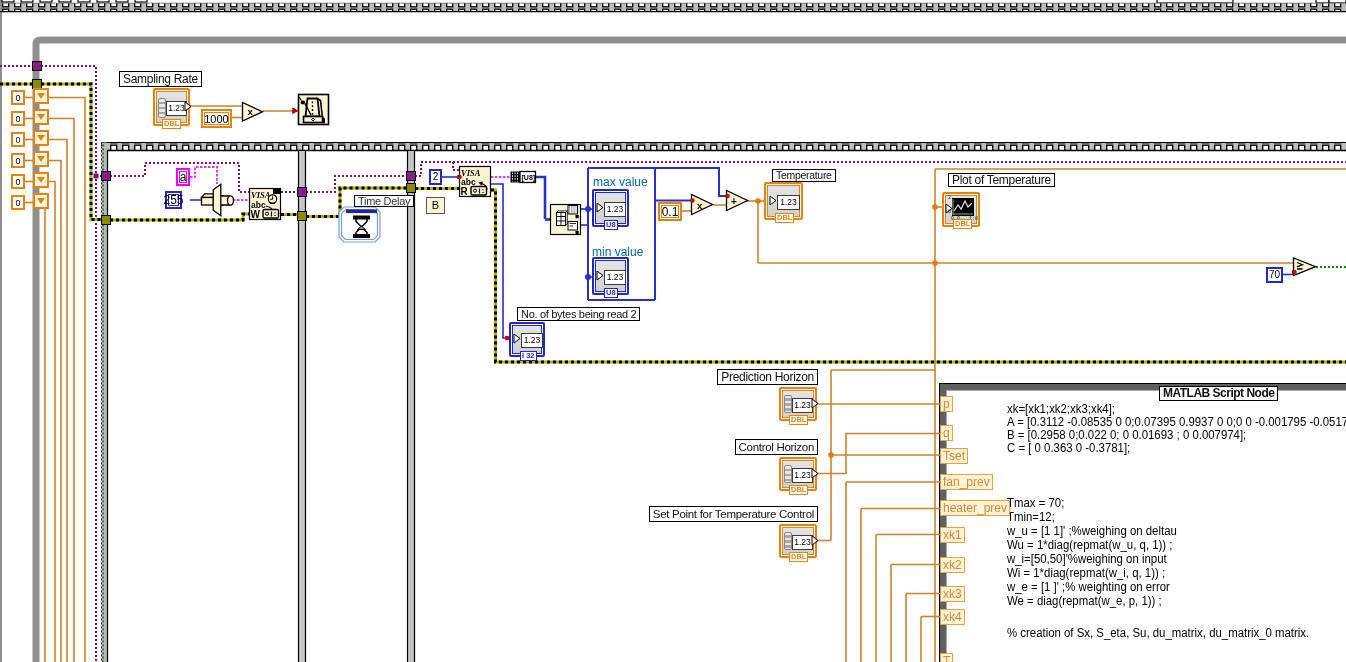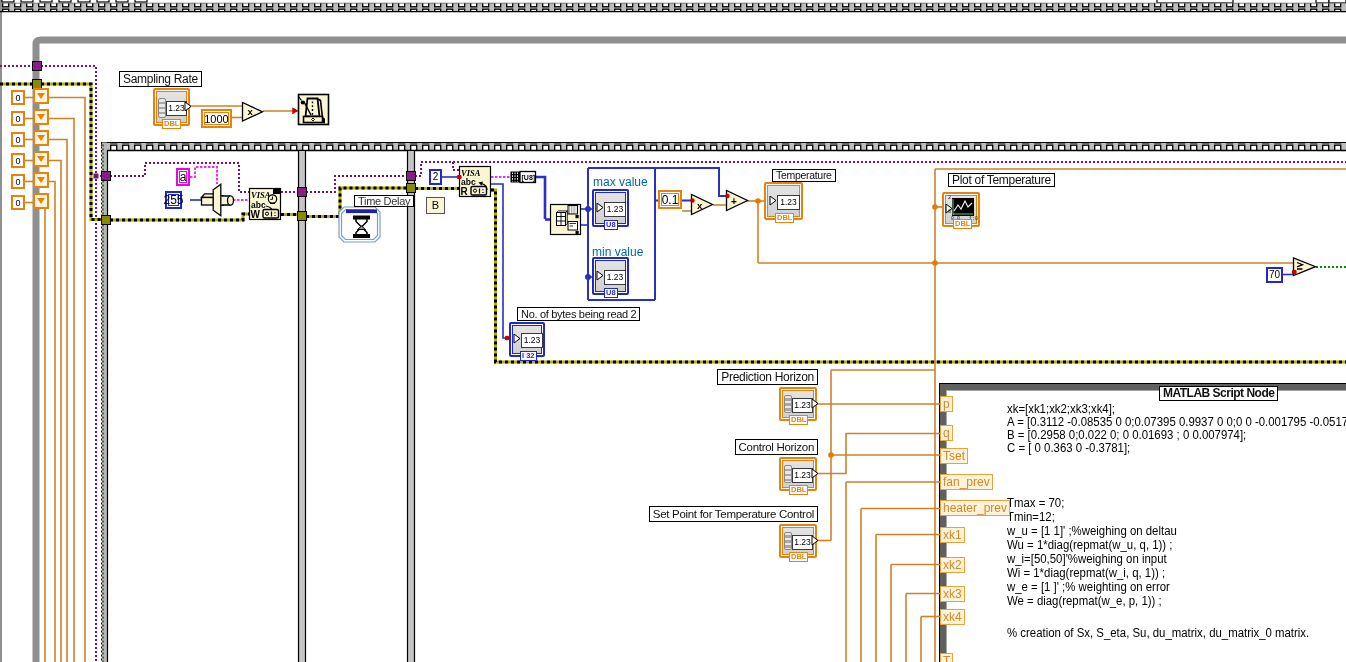--- a/index.html
+++ b/index.html
@@ -383,21 +383,21 @@
 <div class="abs" style="left:426px;top:197px;width:17px;height:15px;background:#FAF5D2;border:1px solid #555;
      font:11px/15px 'Liberation Sans',sans-serif;text-align:center;z-index:5;">B</div>
 
 <div class="num zz" style="left:11px;top:90px;width:14px;height:15px;">0</div>
 <div class="num zz" style="left:11px;top:111px;width:14px;height:15px;">0</div>
 <div class="num zz" style="left:11px;top:132px;width:14px;height:15px;">0</div>
 <div class="num zz" style="left:11px;top:153px;width:14px;height:15px;">0</div>
 <div class="num zz" style="left:11px;top:174px;width:14px;height:15px;">0</div>
 <div class="num zz" style="left:11px;top:195px;width:14px;height:15px;">0</div>
 <div class="num or" style="left:201px;top:109px;width:31px;height:19px;font-size:11px;">1000</div>
-<div class="num or" style="left:658px;top:190px;width:24px;height:19px;">0.1</div>
+<div class="num or" style="left:658px;top:202px;width:24px;height:19px;">0.1</div>
 <div class="num pk" style="left:176px;top:168px;width:14px;height:18px;">a</div>
 <div class="num bl" style="left:165px;top:191px;width:17px;height:18px;">255</div>
 <div class="num bl sm" style="left:429px;top:169px;width:13px;height:16px;">2</div>
 <div class="num bl sm" style="left:1266px;top:267px;width:17px;height:16px;">70</div>
 
 <div class="ctl" style="left:153px;top:88px;width:37px;height:38px;">
   <div class="in"></div>
   <div class="abs" style="left:3px;top:8px;width:6px;height:18px;background:repeating-linear-gradient(180deg,#E8E8E8 0 2.5px,#A8A8A8 2.5px 5px);border:1px solid #888;border-radius:2px;"></div>
   <div class="vbox" style="left:11px;top:11px;width:19px;height:13px;">1.23</div>
   <svg class="abs" width="8" height="10" style="left:29px;top:12px;">

